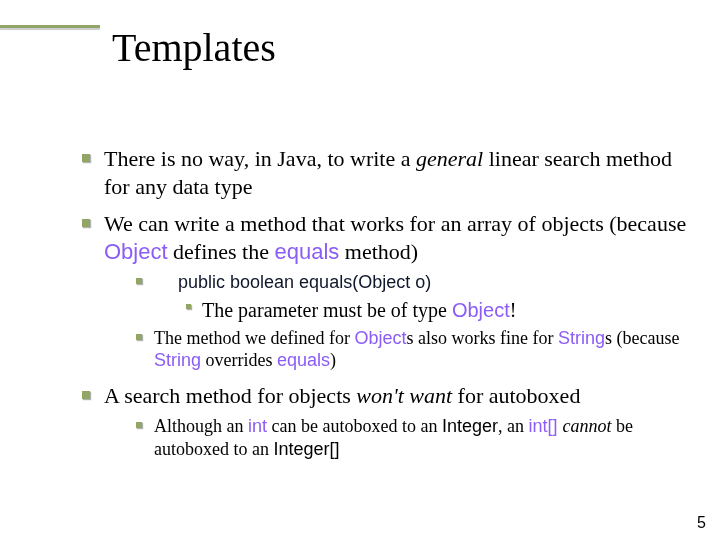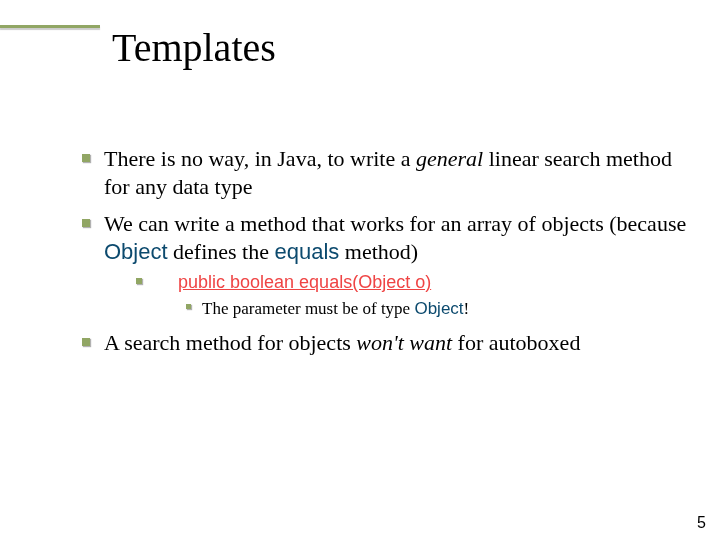--- a/index.html
+++ b/index.html
@@ -82,49 +82,48 @@
     top: 7px;
     width: 6px;
     height: 6px;
     background: #91a664;
     box-shadow: 1px 1px 1px rgba(100,100,100,0.5);
   }
   ul.lvl3 {
     list-style: none;
     padding: 0;
     margin: 4px 0 4px 26px;
-    font-size: 17px;
+    font-size: 20px;
   }
   ul.lvl3 > li {
     position: relative;
     padding-left: 22px;
     margin: 2px 0;
   }
   ul.lvl3 > li::before {
     content: "";
     position: absolute;
     left: 6px;
     top: 6px;
     width: 5px;
     height: 5px;
     background: #91a664;
     box-shadow: 1px 1px 1px rgba(100,100,100,0.5);
   }
   .code {
     font-family: Arial, Helvetica, sans-serif;
-    color: #0c4a6e;
+    color: #8b5cf6;
     font-weight: normal;
   }
   .codeline {
     font-family: Arial, Helvetica, sans-serif;
-    color: #ef4444;
+    color: #0f172a;
     display: block;
     margin: 2px 0 2px 24px;
     font-size: 18px;
-    text-decoration: underline;
   }
   .italic {
     font-style: italic;
   }
   .sans {
     font-family: Arial, Helvetica, sans-serif;
   }
   .page-num {
     position: absolute;
     bottom: 8px;
@@ -153,24 +152,32 @@
 
         <ul class="lvl2">
           <li>
             <span class="codeline">public boolean equals(Object o)</span>
             <ul class="lvl3">
               <li>
                 <span>The parameter must be of type </span><span class="code">Object</span><span>!</span>
               </li>
             </ul>
           </li>
+          <li>
+            <span>The method we defined for </span><span class="code">Object</span><span>s also works fine for </span><span class="code">String</span><span>s (because </span><span class="code">String</span><span> overrides </span><span class="code">equals</span><span>)</span>
+          </li>
         </ul>
       </li>
 
       <li>
         <span>A search method for objects </span><span class="italic">won't want</span><span> for autoboxed</span>
+        <ul class="lvl2">
+          <li>
+            <span>Although an </span><span class="code">int</span><span> can be autoboxed to an </span><span class="sans">Integer</span><span>, an </span><span class="code">int[] </span><span class="italic">cannot</span><span> be autoboxed to an </span><span class="sans">Integer[]</span>
+          </li>
+        </ul>
       </li>
 
     </ul>
   </div>
 
   <div class="page-num">5</div>
 </div>
 
 </body></html>

